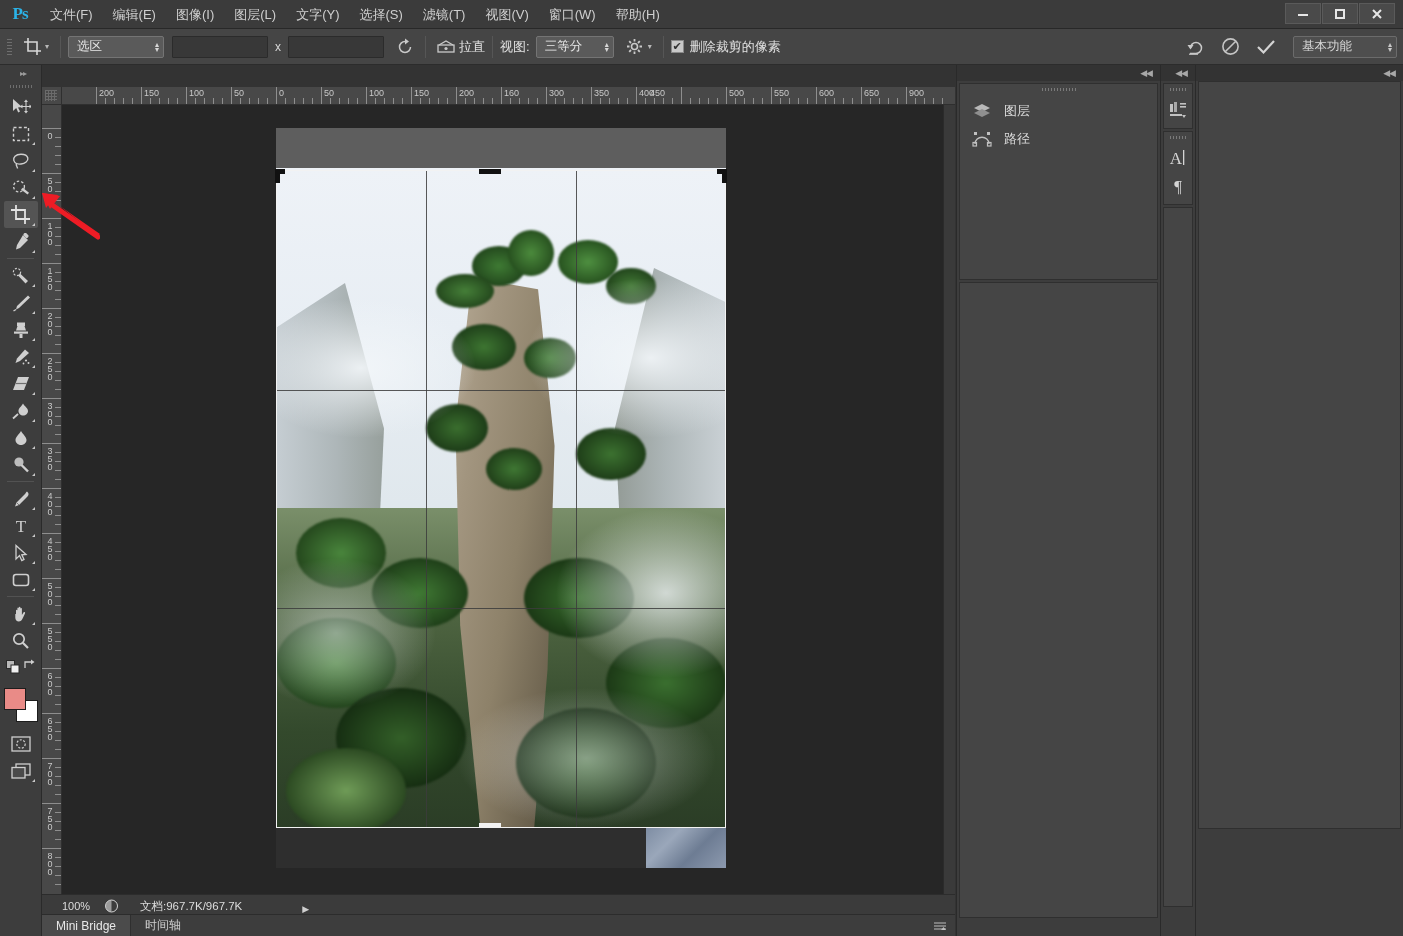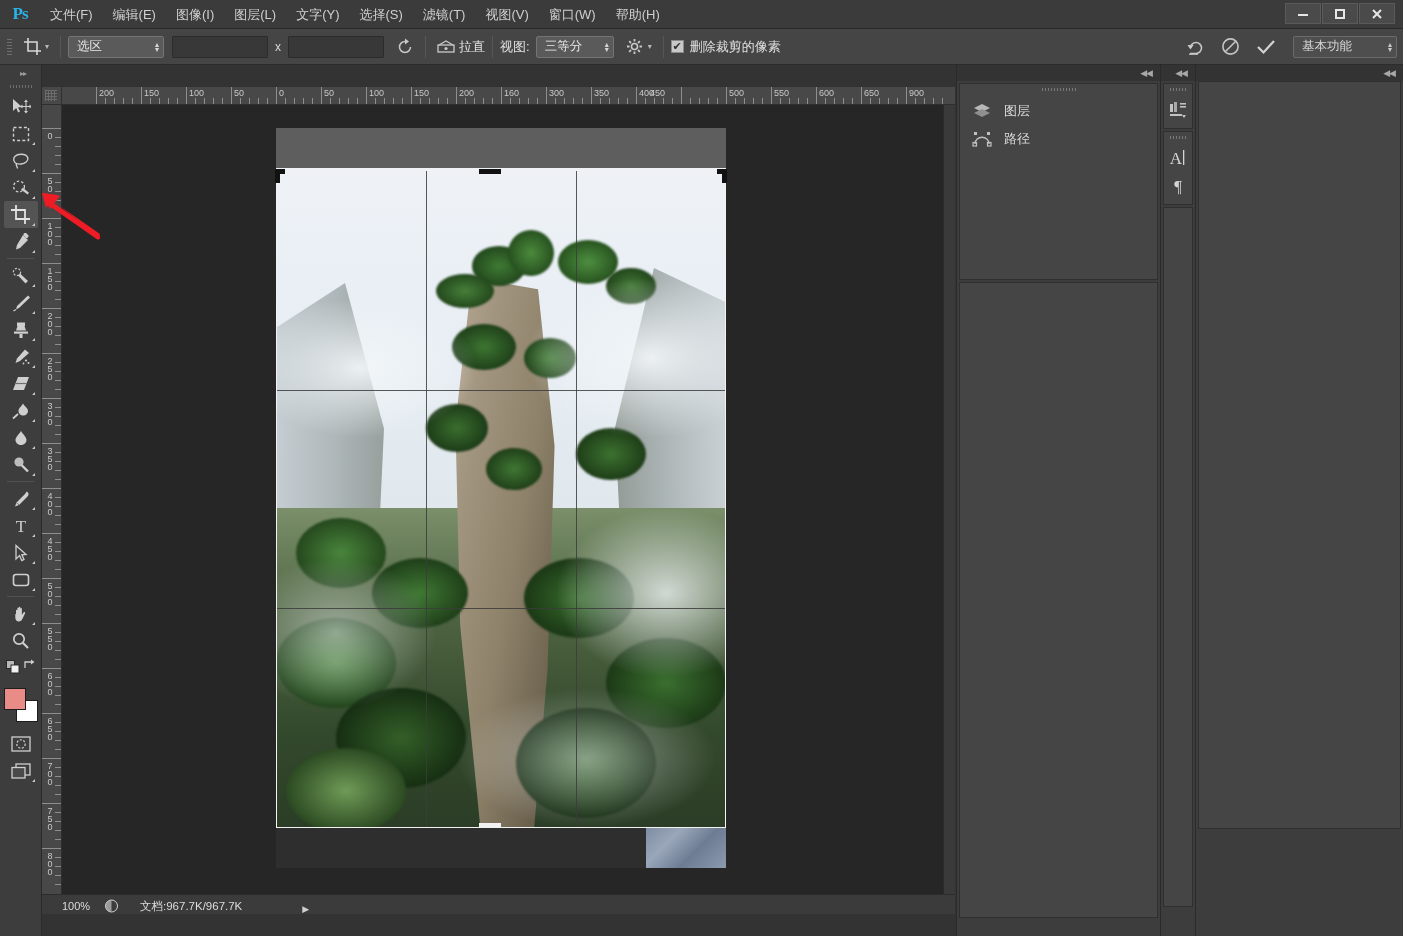--- a/index.html
+++ b/index.html
@@ -992,20 +992,30 @@
       <svg width="15" height="14" viewBox="0 0 15 14">
         <circle cx="7.5" cy="7" r="6" fill="#9b9b9b"></circle>
         <path d="M7.5 1 A6 6 0 0 1 7.5 13 Z" fill="#3b3b3b"></path>
         <circle cx="7.5" cy="7" r="6" fill="none" stroke="#cfcfcf" stroke-width="1"></circle>
       </svg>
     </div>
     <div id="doc-info">文档:967.7K/967.7K</div>
     <div id="status-arrow">▶</div>
   </div>
 
+  <div id="bottombar">
+    <div class="bottom-tab active">Mini Bridge</div>
+    <div class="bottom-tab">时间轴</div>
+    <div id="bottom-menu">
+      <svg width="14" height="10" viewBox="0 0 14 10">
+        <path d="M1 2 L13 2 M1 5 L13 5 M1 8 L13 8" stroke="#bdbdbd" stroke-width="1.2"></path>
+        <path d="M10.5 6 L13 9 L8 9 Z" fill="#bdbdbd"></path>
+      </svg>
+    </div>
+  </div>
 
   <svg id="annot-arrow" viewBox="0 0 70 50">
     <path d="M68 46 L22 10 L16 18 L12 3 L28 5 L24 12 L70 44 Z" fill="#ee1c25"></path>
     <path d="M12 3 L30 6 L20 19 Z" fill="#ee1c25"></path>
     <path d="M18 12 L68 47" stroke="#ee1c25" stroke-width="5" stroke-linecap="round"></path>
   </svg>
 
 </div>
 
 </body></html>

